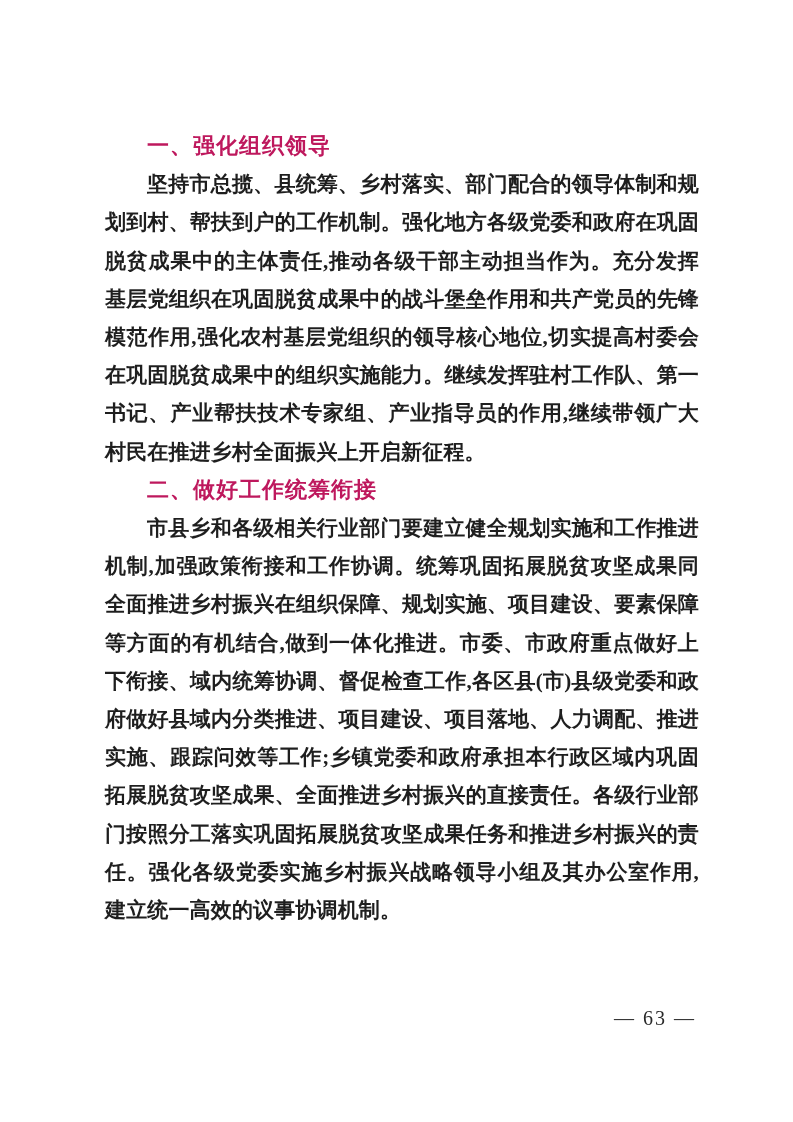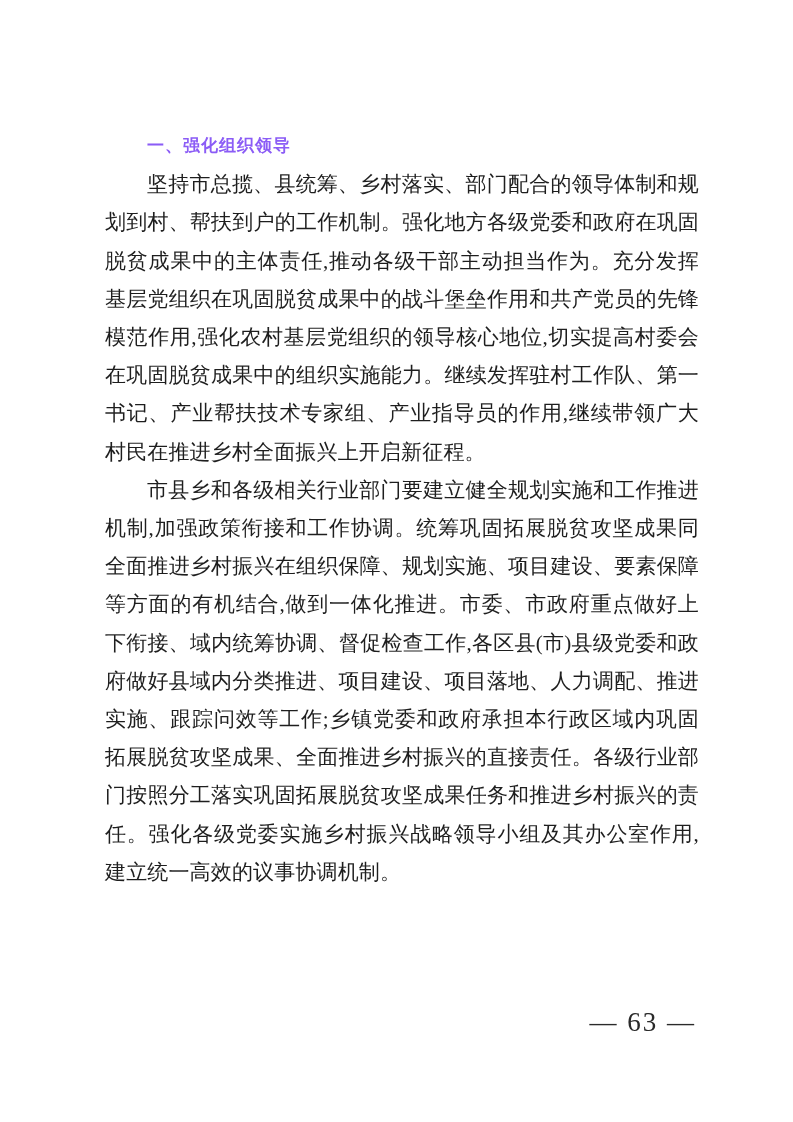--- a/index.html
+++ b/index.html
@@ -19,53 +19,54 @@
   }
   .content {
     position: absolute;
     left: 105px;
     top: 127px;
     width: 594px;
   }
   .heading {
     margin: 0;
     padding: 0;
-    font-size: 17px;
+    font-size: 22px;
     font-weight: 700;
     line-height: 38.2px;
     text-indent: 42px;
     letter-spacing: 1px;
-    color: #8b5cf6;
+    color: #be185d;
     font-family: "Liberation Serif", "DejaVu Serif", serif;
   }
   .para {
     margin: 0;
     padding: 0;
     font-size: 21px;
-    font-weight: 400;
+    font-weight: 700;
     line-height: 38.2px;
     text-align: justify;
     text-justify: inter-character;
     text-indent: 42px;
     letter-spacing: 0.15px;
     color: #1e1e1e;
   }
   .page-number {
     position: absolute;
     top: 1007px;
     right: 97px;
-    font-size: 27px;
+    font-size: 20px;
     letter-spacing: 2px;
     color: #2a2a2a;
     white-space: pre;
   }
 </style>
 </head>
 <body>
 
 <div class="page">
   <main class="content" id="content">
       <h2 class="heading">一、强化组织领导</h2>
       <p class="para">坚持市总揽、县统筹、乡村落实、部门配合的领导体制和规划到村、帮扶到户的工作机制。强化地方各级党委和政府在巩固脱贫成果中的主体责任,推动各级干部主动担当作为。充分发挥基层党组织在巩固脱贫成果中的战斗堡垒作用和共产党员的先锋模范作用,强化农村基层党组织的领导核心地位,切实提高村委会在巩固脱贫成果中的组织实施能力。继续发挥驻村工作队、第一书记、产业帮扶技术专家组、产业指导员的作用,继续带领广大村民在推进乡村全面振兴上开启新征程。</p>
+      <h2 class="heading">二、做好工作统筹衔接</h2>
       <p class="para">市县乡和各级相关行业部门要建立健全规划实施和工作推进机制,加强政策衔接和工作协调。统筹巩固拓展脱贫攻坚成果同全面推进乡村振兴在组织保障、规划实施、项目建设、要素保障等方面的有机结合,做到一体化推进。市委、市政府重点做好上下衔接、域内统筹协调、督促检查工作,各区县(市)县级党委和政府做好县域内分类推进、项目建设、项目落地、人力调配、推进实施、跟踪问效等工作;乡镇党委和政府承担本行政区域内巩固拓展脱贫攻坚成果、全面推进乡村振兴的直接责任。各级行业部门按照分工落实巩固拓展脱贫攻坚成果任务和推进乡村振兴的责任。强化各级党委实施乡村振兴战略领导小组及其办公室作用,建立统一高效的议事协调机制。</p>
     </main>
   <div class="page-number">— 63 —</div>
 </div>
 
 </body></html>

